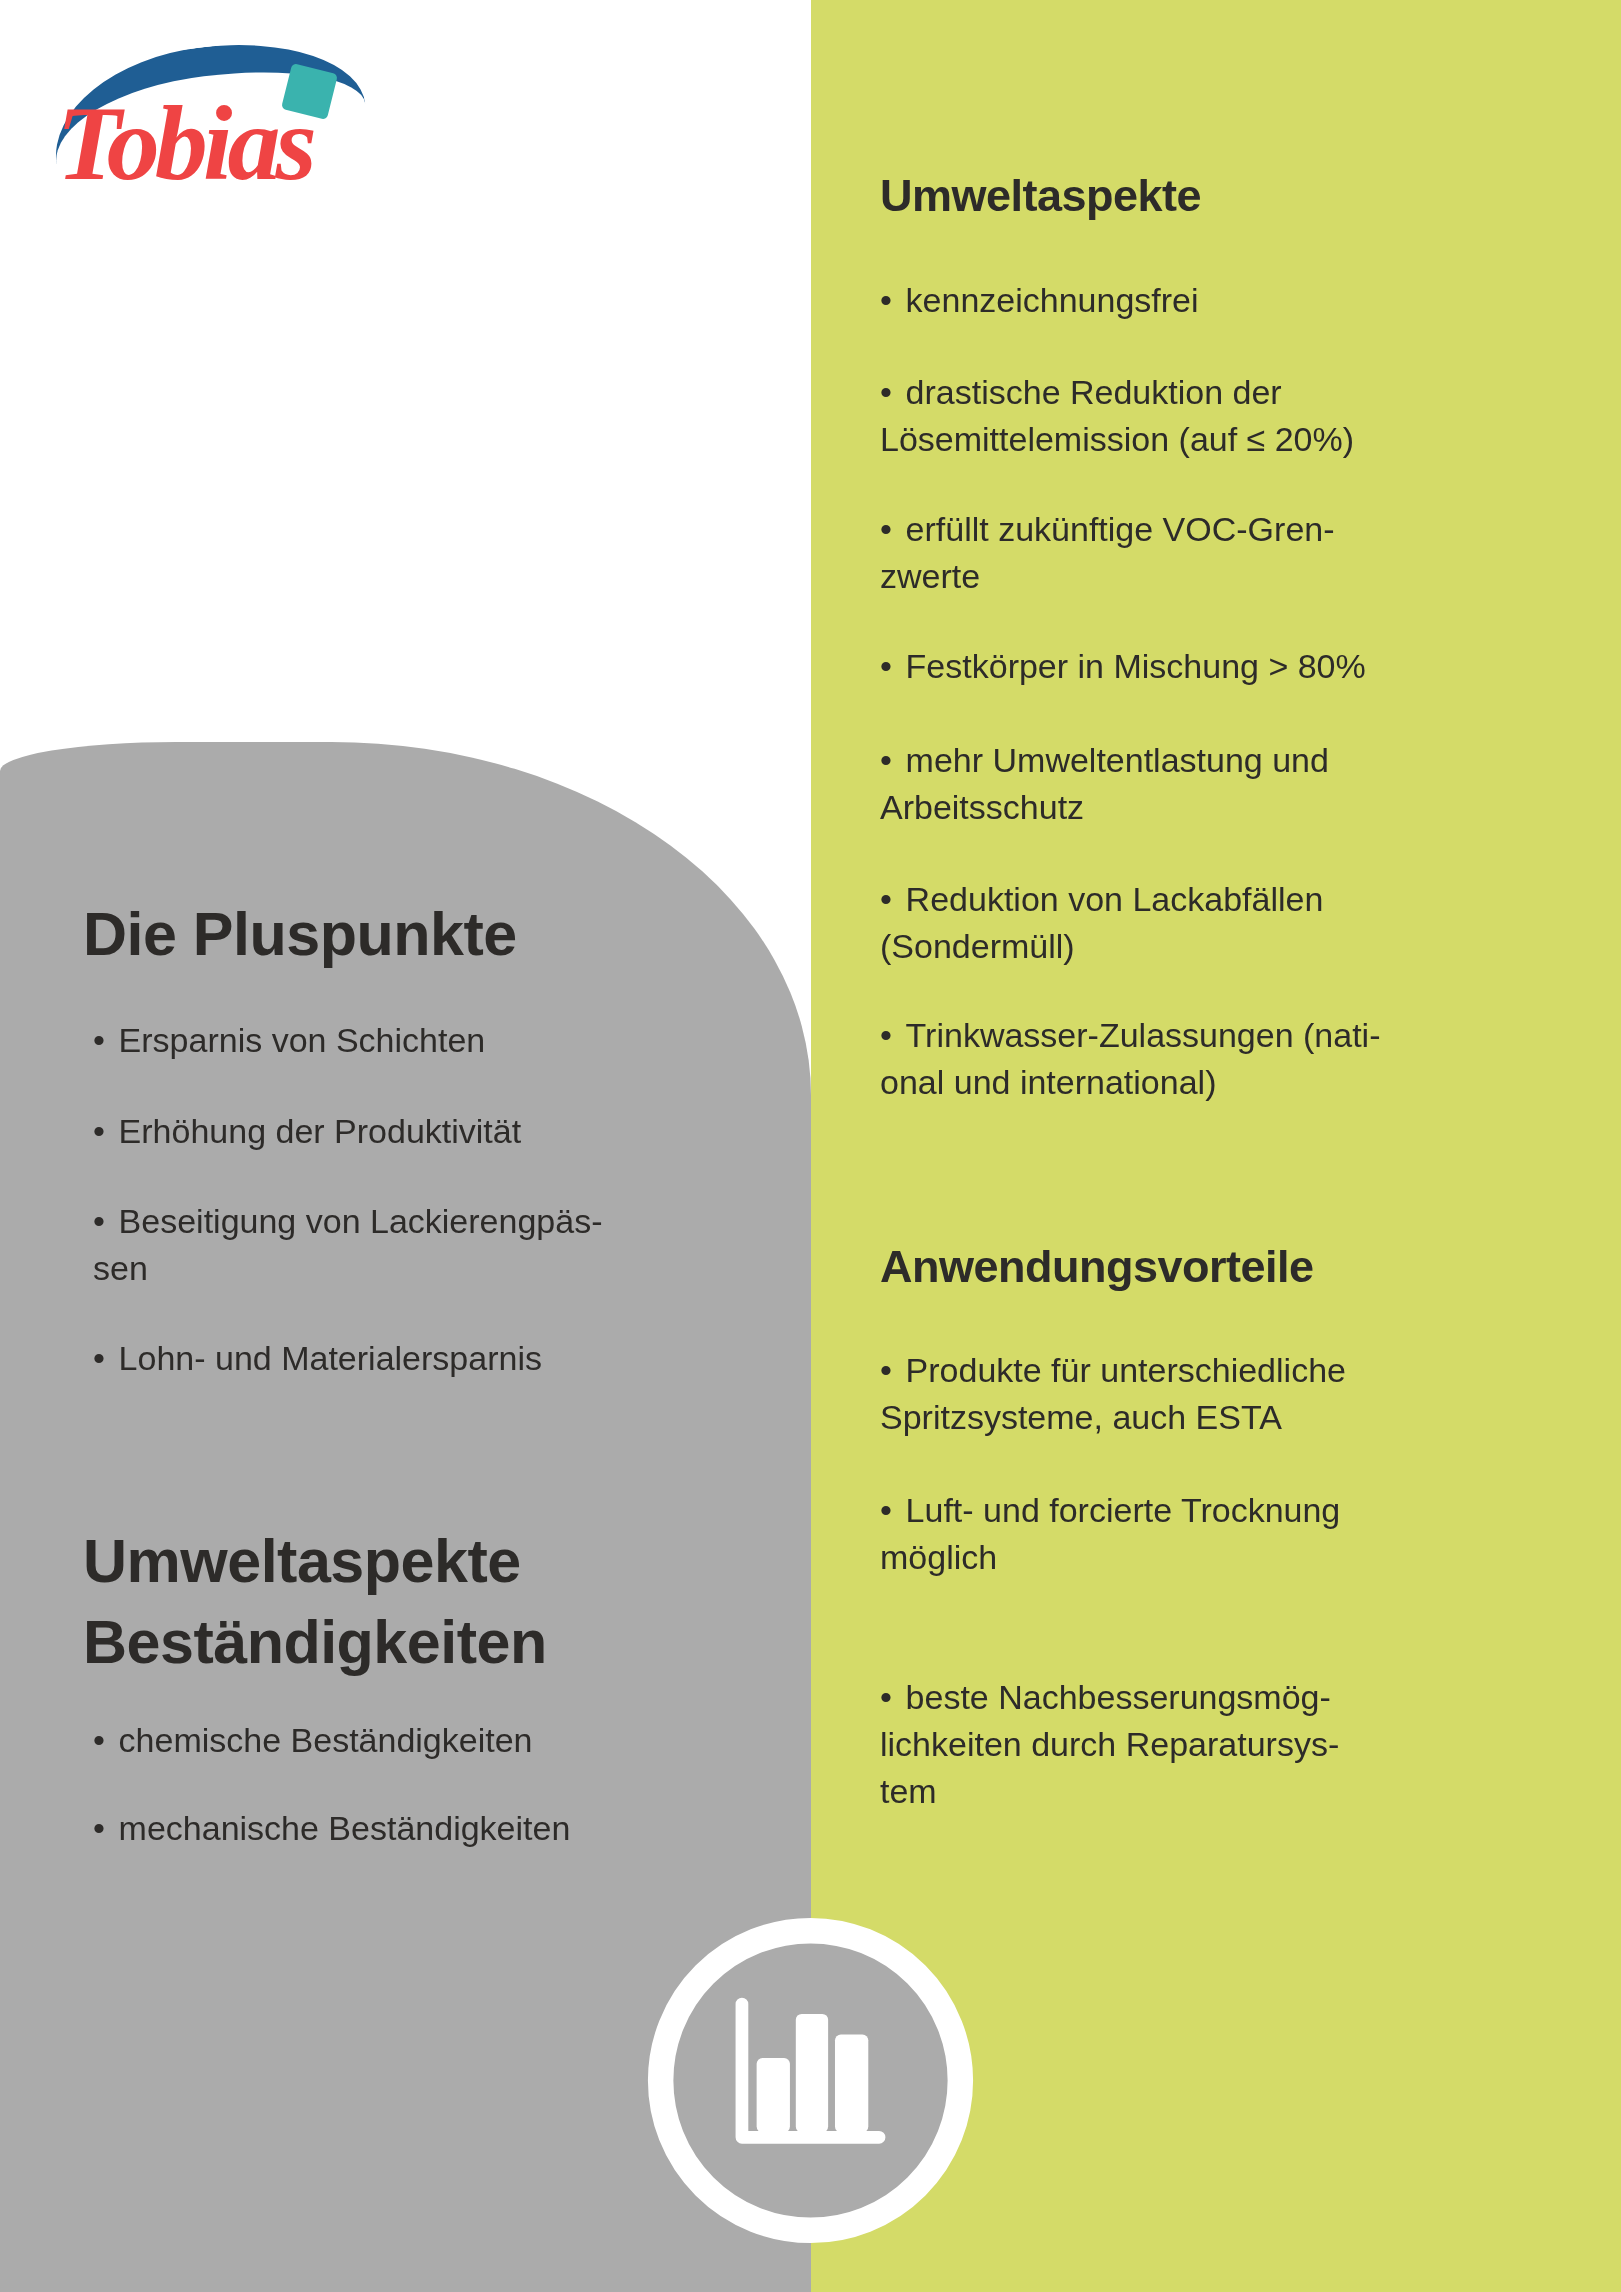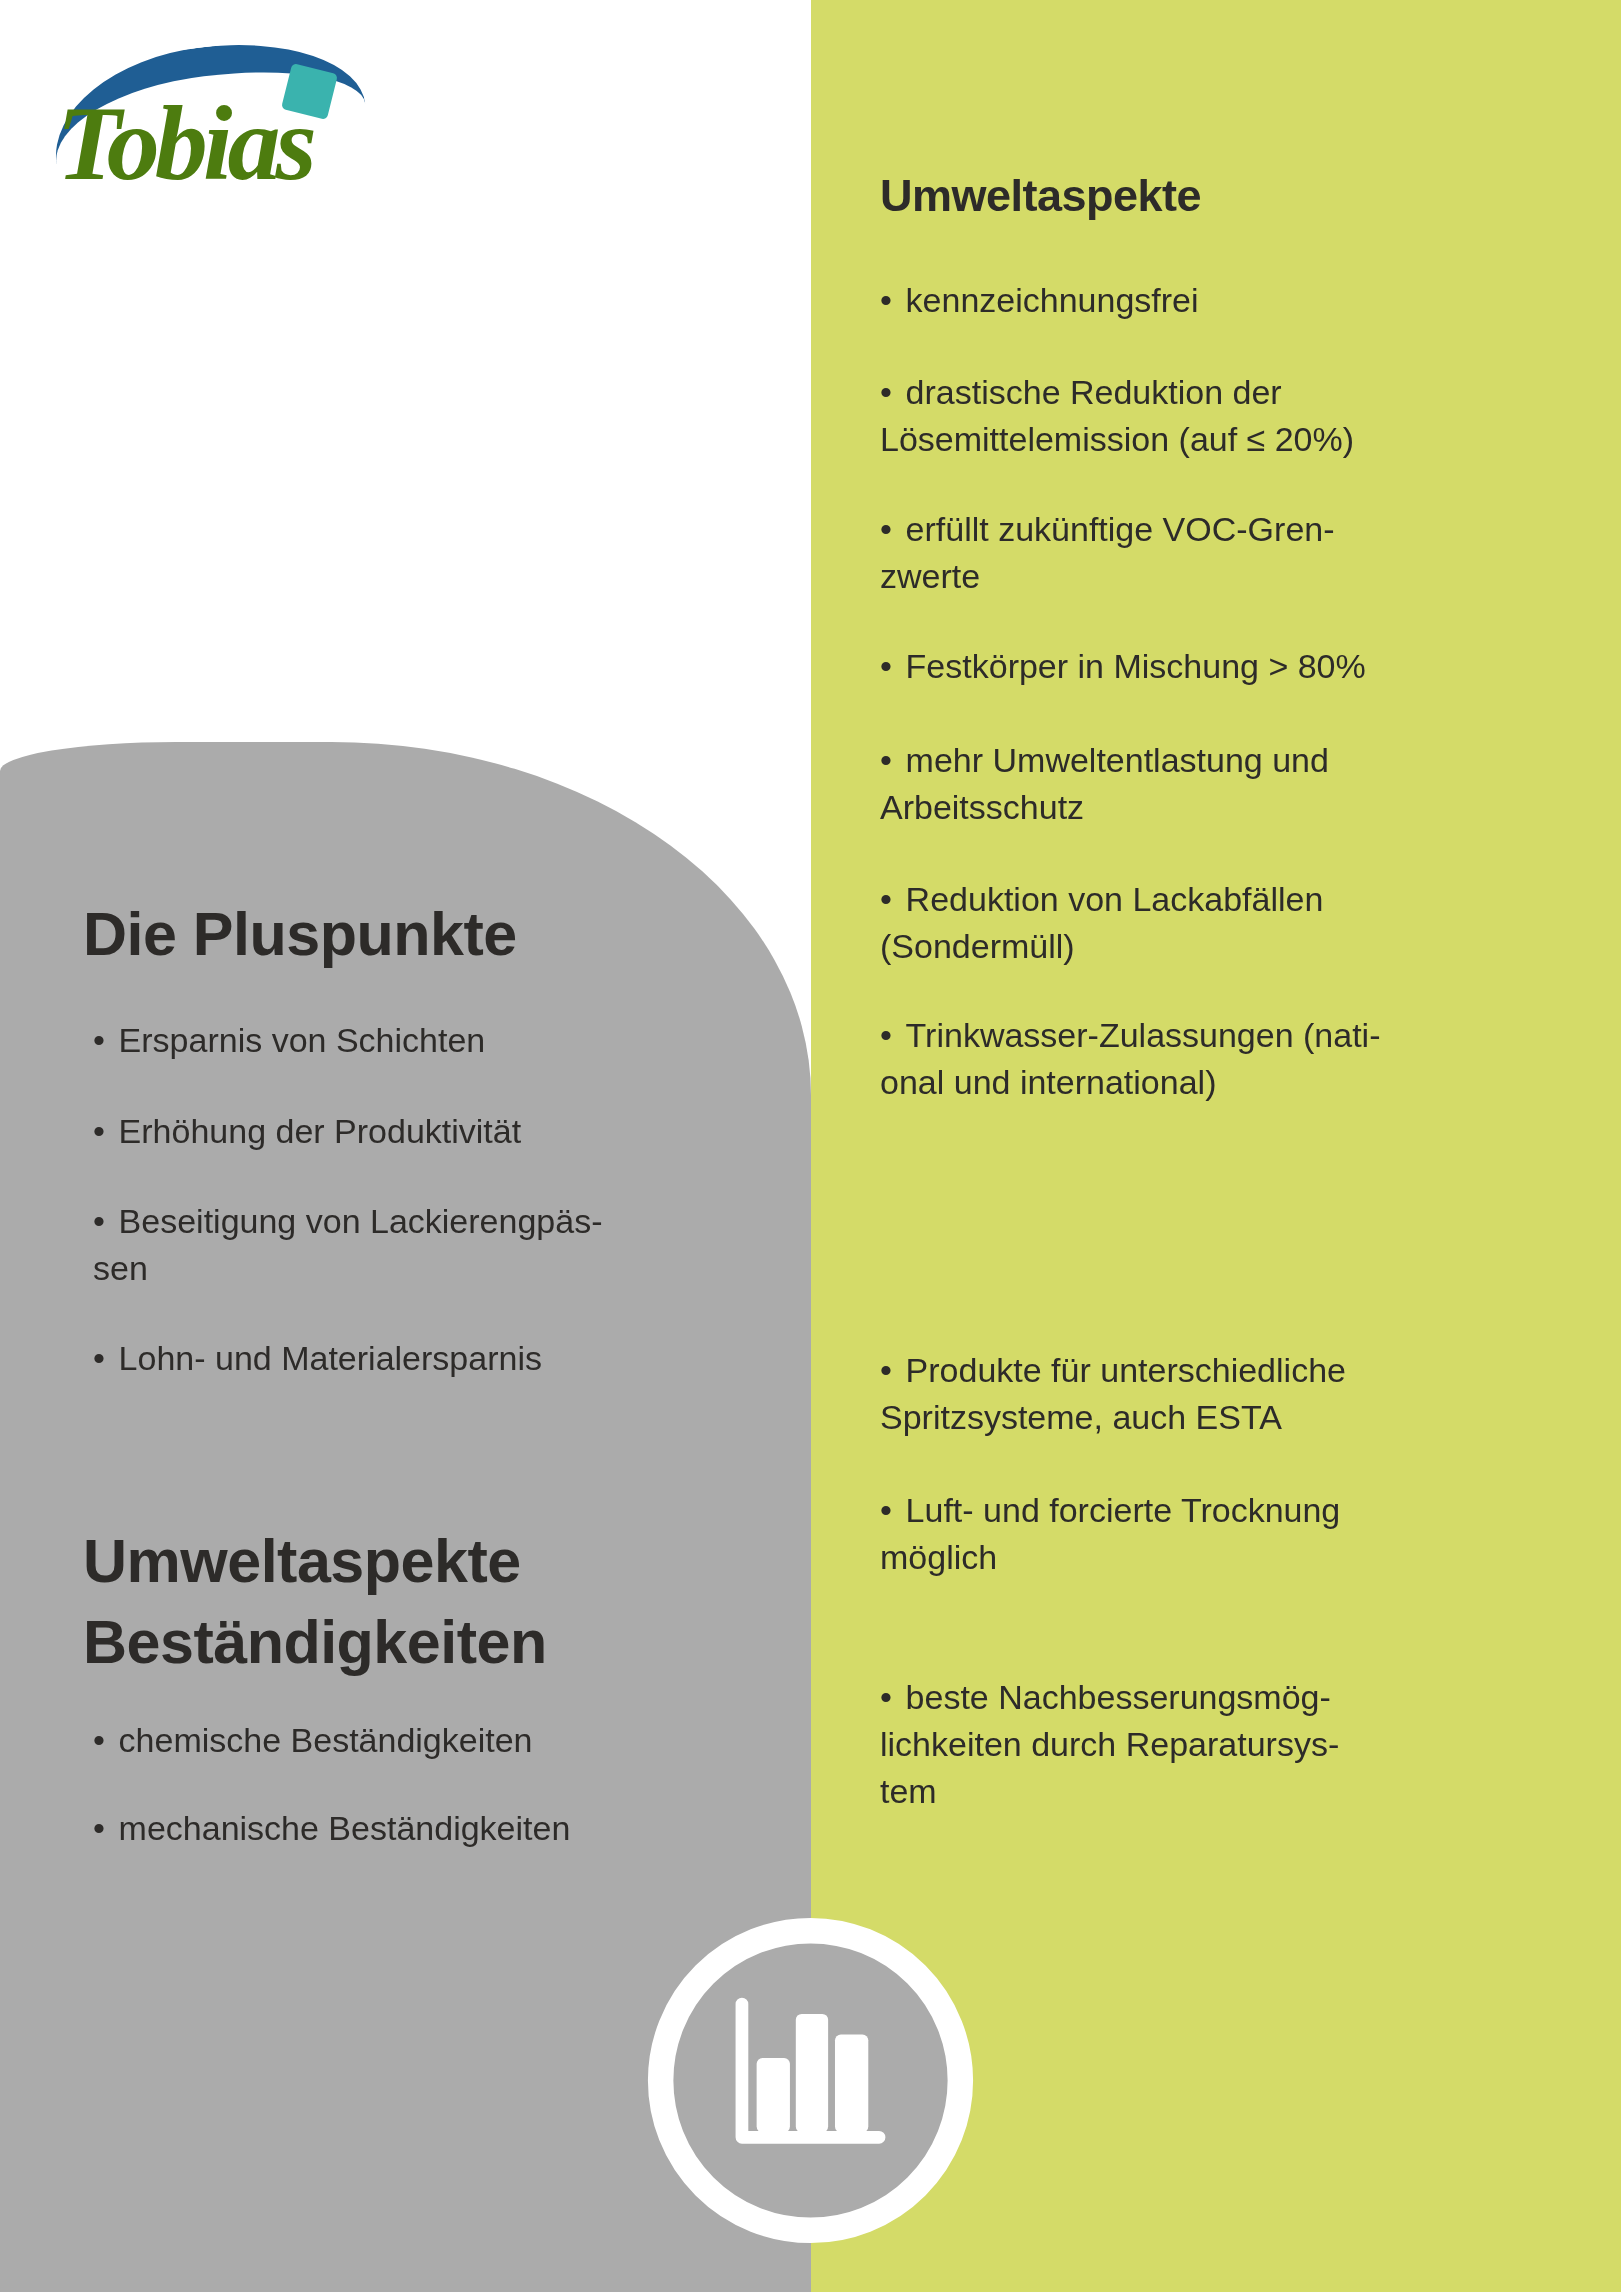--- a/index.html
+++ b/index.html
@@ -15,21 +15,21 @@
   
   .logo{position:absolute;left:39px;top:29px;width:490px;height:216px;}
   .swash{
     position:absolute;left:11.8px;top:17.6px;width:314px;height:98px;
     border-top:29px solid #1f5e94;border-radius:50%/ 98px 76px 0 0;
     transform:rotate(-7deg);
   }
   .logo-text{
     position:absolute;left:17.6px;top:51px;
     font-family:"Liberation Serif",serif;font-style:italic;font-weight:700;
-    font-size:106px;line-height:1.2;color:#4d7c0f;letter-spacing:-4.9px;text-align:right;
+    font-size:106px;line-height:1.2;color:#ef4444;letter-spacing:-4.9px;text-align:right;
   }
   .diamond{
     position:absolute;left:247px;top:39px;width:47px;height:47px;background:#3ab3ae;
     transform:rotate(14deg);border-radius:4.9px;
   }
   
   .h1{position:absolute;font-weight:700;font-size:45px;line-height:1.2;letter-spacing:-0.5px;white-space:pre-line;}
   .h1.big{font-size:61px;line-height:1.32;}
   
   .b{position:absolute;margin:0;font-size:34px;line-height:47px;white-space:pre-line;}
@@ -61,20 +61,21 @@
   <p class="b rcol" style="top:506px"><span class="dot">•</span><span>erfüllt zukünftige VOC-Gren-
 zwerte</span></p>
   <p class="b rcol" style="top:643px"><span class="dot">•</span><span>Festkörper in Mischung &gt; 80%</span></p>
   <p class="b rcol" style="top:737px"><span class="dot">•</span><span>mehr Umweltentlastung und
 Arbeitsschutz</span></p>
   <p class="b rcol" style="top:876px"><span class="dot">•</span><span>Reduktion von Lackabfällen
 (Sondermüll)</span></p>
   <p class="b rcol" style="top:1012px"><span class="dot">•</span><span>Trinkwasser-Zulassungen (nati-
 onal und international)</span></p>
 
+  <div class="h1 rcol" style="top:1240px">Anwendungsvorteile</div>
 
   <p class="b rcol" style="top:1347px"><span class="dot">•</span><span>Produkte für unterschiedliche
 Spritzsysteme, auch ESTA</span></p>
   <p class="b rcol" style="top:1487px"><span class="dot">•</span><span>Luft- und forcierte Trocknung
 möglich</span></p>
   <p class="b rcol" style="top:1674px"><span class="dot">•</span><span>beste Nachbesserungsmög-
 lichkeiten durch Reparatursys-
 tem</span></p>
 
   <div class="h1 big" style="left:83px;top:894px">Die Pluspunkte</div>

